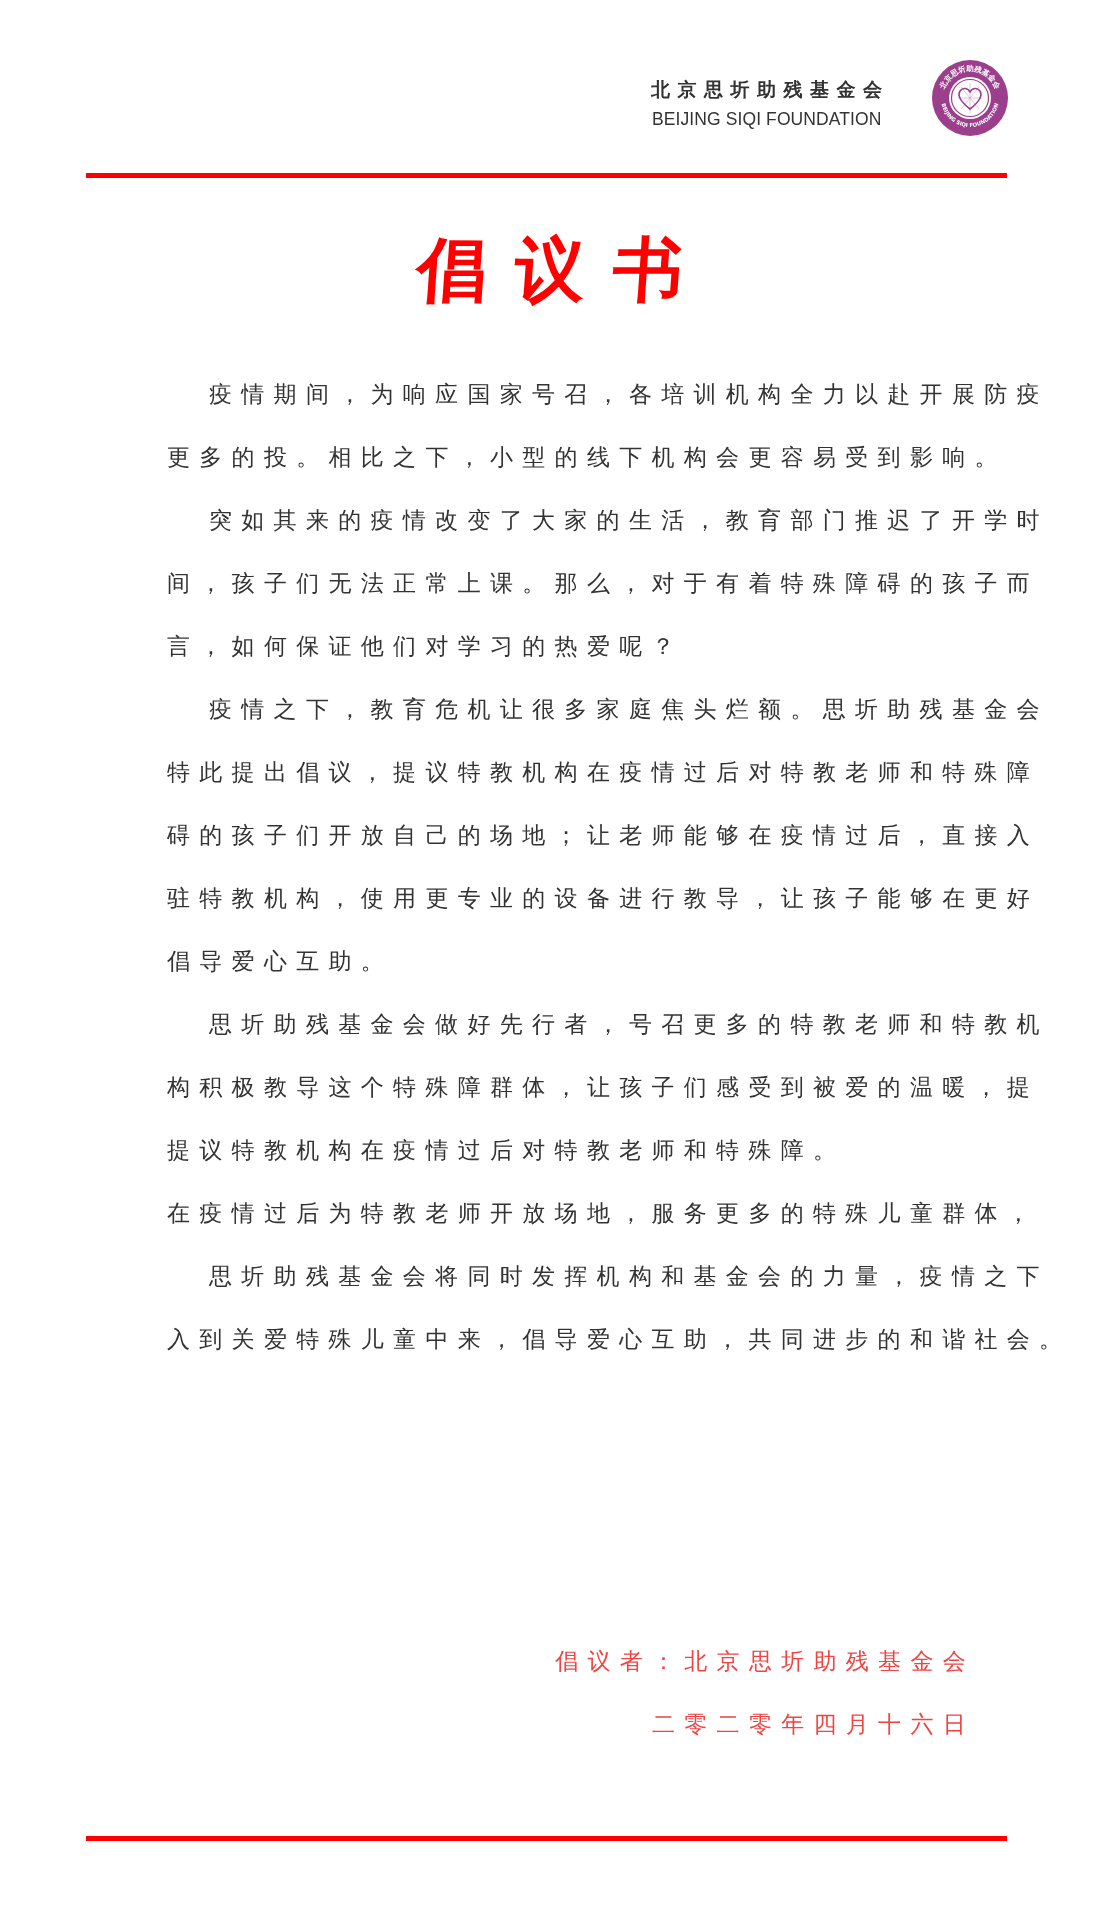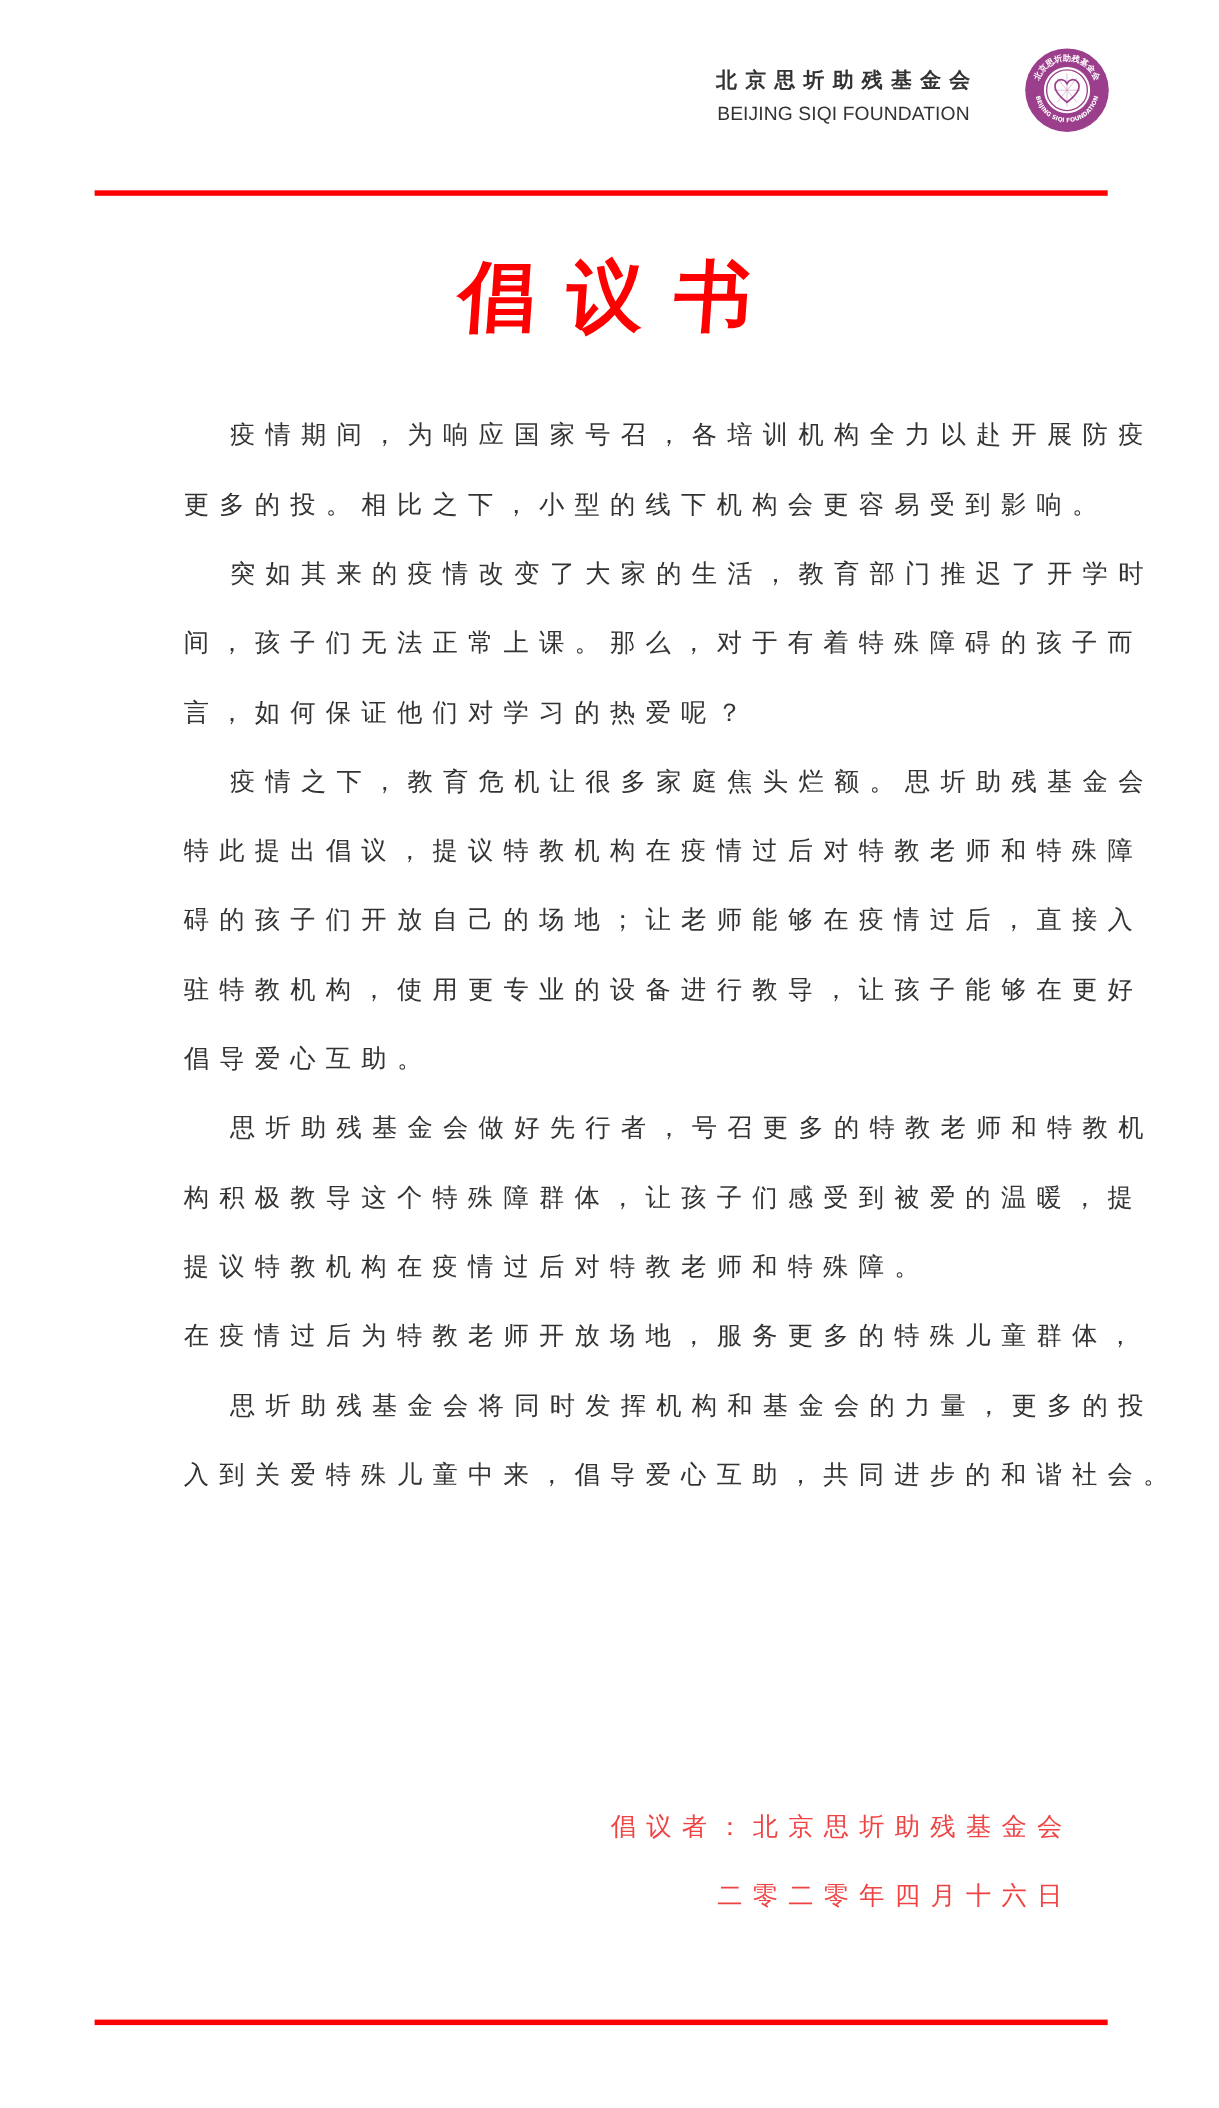--- a/index.html
+++ b/index.html
@@ -1,34 +1,34 @@
 <!DOCTYPE html>
 <html><head>
 <meta charset="utf-8">
 <style>
   html, body { margin: 0; padding: 0; background: #ffffff; }
   body { width: 1108px; height: 1916px; position: relative; overflow: hidden;
          font-family: "DejaVu Sans", "Liberation Sans", sans-serif; color: #333333; }
-  .header { position: absolute; left: 0; top: 0; width: 1108px; height: 160px; }
+  .header { position: absolute; left: 0; top: 16px; width: 1108px; height: 160px; }
   .org-cn { position: absolute; left: 651px; top: 60px; font-size: 19px; letter-spacing: 7.5px;
             color: #333; white-space: nowrap; line-height: 26px; font-weight: bold; }
   .org-en { position: absolute; left: 652px; top: 92px; font-family: "Liberation Sans", sans-serif;
             font-size: 17.5px; color: #333; white-space: nowrap; line-height: 22px; letter-spacing: 0.1px; }
   .emblem { position: absolute; left: 931px; top: 43px; width: 78px; height: 78px; }
   .rule { position: absolute; left: 86px; width: 921px; height: 5px; background: #ff0000; }
   .rule.top { top: 173px; }
   .rule.bottom { top: 1836px; }
   .title { position: absolute; left: 0; top: 228px; width: 1108px; text-align: center;
            font-family: "DejaVu Serif", "Liberation Serif", serif; font-weight: bold;
            font-size: 70px; letter-spacing: 28px; color: #ff0000; line-height: 84px;
            padding-left: 20px; box-sizing: border-box; transform: skewX(-4deg); }
   .body-text { position: absolute; left: 103px; top: 365px; width: 896px; }
   .para { margin: 0; font-size: 23px; line-height: 63px; letter-spacing: 9.3px;
           text-indent: 64px; text-align: justify; color: #333; }
-  .para .ln { display: block; white-space: nowrap; }
+  .para .ln { display: block; white-space: nowrap; font-family: Liberation Mono, monospace; }
   .para .ln.first { padding-left: 42px; }
   .sign { position: absolute; right: 133px; top: 1630px; text-align: right; }
   .sign div { font-size: 23px; letter-spacing: 9.3px; line-height: 63px; white-space: nowrap; color: #ef4444; }
 </style>
 </head>
 <body>
 
 <div class="header">
   <div class="org-cn">北京思圻助残基金会</div>
   <div class="org-en">BEIJING SIQI FOUNDATION</div>
@@ -74,21 +74,21 @@
   </p>
   <p class="para">
     <span class="ln first">思圻助残基金会做好先行者，号召更多的特教老师和特教机</span>
     <span class="ln">构积极教导这个特殊障群体，让孩子们感受到被爱的温暖，提</span>
     <span class="ln">提议特教机构在疫情过后对特教老师和特殊障。</span>
   </p>
   <p class="para">
     <span class="ln">在疫情过后为特教老师开放场地，服务更多的特殊儿童群体，</span>
   </p>
   <p class="para">
-    <span class="ln first">思圻助残基金会将同时发挥机构和基金会的力量，更多的投</span>
+    <span class="ln first">思圻助残基金会将同时发挥机构和基金会的力量，疫情之下</span>
     <span class="ln">入到关爱特殊儿童中来，倡导爱心互助，共同进步的和谐社会。</span>
   </p>
 </div>
 
 <div class="sign">
   <div>倡议者：北京思圻助残基金会</div>
   <div>二零二零年四月十六日</div>
 </div>
 
 <div class="rule bottom"></div>

